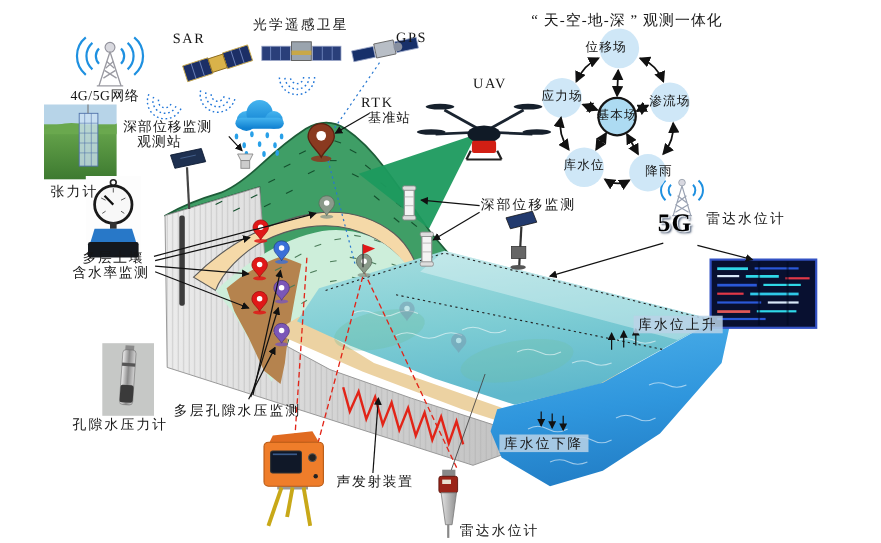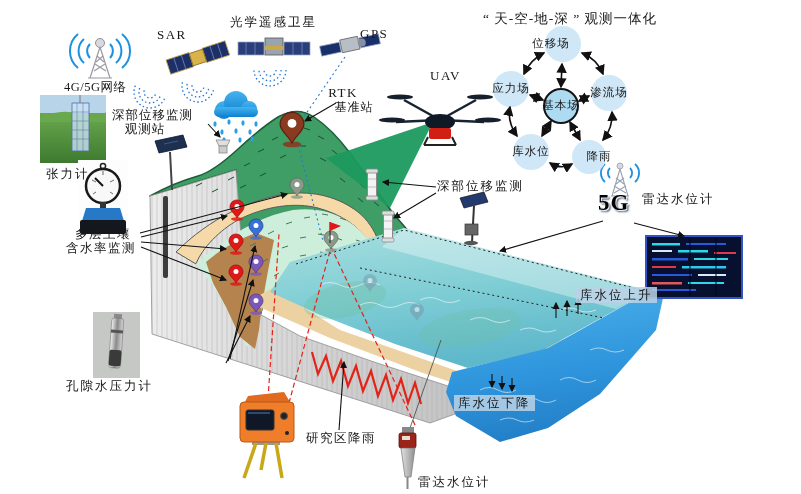--- a/index.html
+++ b/index.html
@@ -529,22 +529,23 @@
 <div class="lb c" style="left:326px;top:101px;width:56px;font-size:12px;letter-spacing:1px;">基准站</div>
 <div class="lb" style="left:112px;top:108px;letter-spacing:1px;">深部位移监测</div>
 <div class="lb c" style="left:112px;top:122px;width:66px;letter-spacing:1px;">观测站</div>
 <div class="lb" style="left:46px;top:167px;">张力计</div>
 <div class="lb" style="left:75px;top:227px;letter-spacing:1.5px;">多层土壤</div>
 <div class="lb" style="left:66px;top:241px;letter-spacing:1.5px;">含水率监测</div>
 <div class="lb" style="left:437px;top:179px;">深部位移监测</div>
 <div class="lb" style="left:642px;top:192px;">雷达水位计</div>
 <div class="lb badge" style="left:576px;top:287px;">库水位上升</div>
 <div class="lb badge" style="left:454px;top:395px;text-align:right;">库水位下降</div>
+<div class="lb" style="left:158px;top:366px;">多层孔隙水压监测</div>
 <div class="lb" style="left:66px;top:379px;">孔隙水压力计</div>
-<div class="lb" style="left:306px;top:431px;letter-spacing:1.5px;">研究区降雨</div>
+<div class="lb" style="left:306px;top:431px;letter-spacing:1.5px;">声发射装置</div>
 <div class="lb" style="left:418px;top:475px;">雷达水位计</div>
 
 <div class="lb node" style="left:529px;top:37px;width:44px;text-align:center;">位移场</div>
 <div class="lb node" style="left:586px;top:86px;width:46px;">渗流场</div>
 <div class="lb node" style="left:573px;top:150px;width:52px;">降雨</div>
 <div class="lb node" style="left:508px;top:145px;width:46px;">库水位</div>
 <div class="lb node" style="left:489px;top:82px;width:44px;">应力场</div>
 <div class="lb node" style="left:539px;top:99px;width:44px;">基本场</div>
 
 <div class="fiveg" style="left:598px;top:190px;">5G</div>

